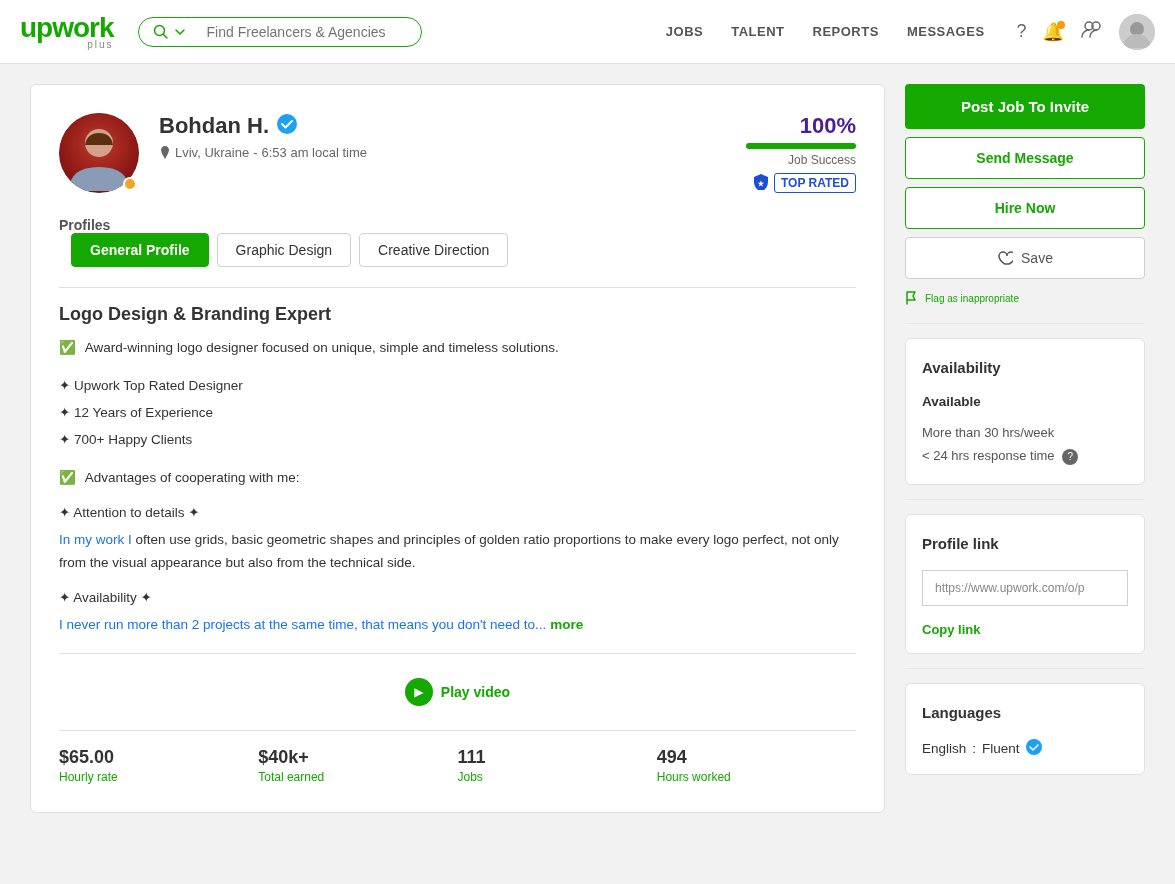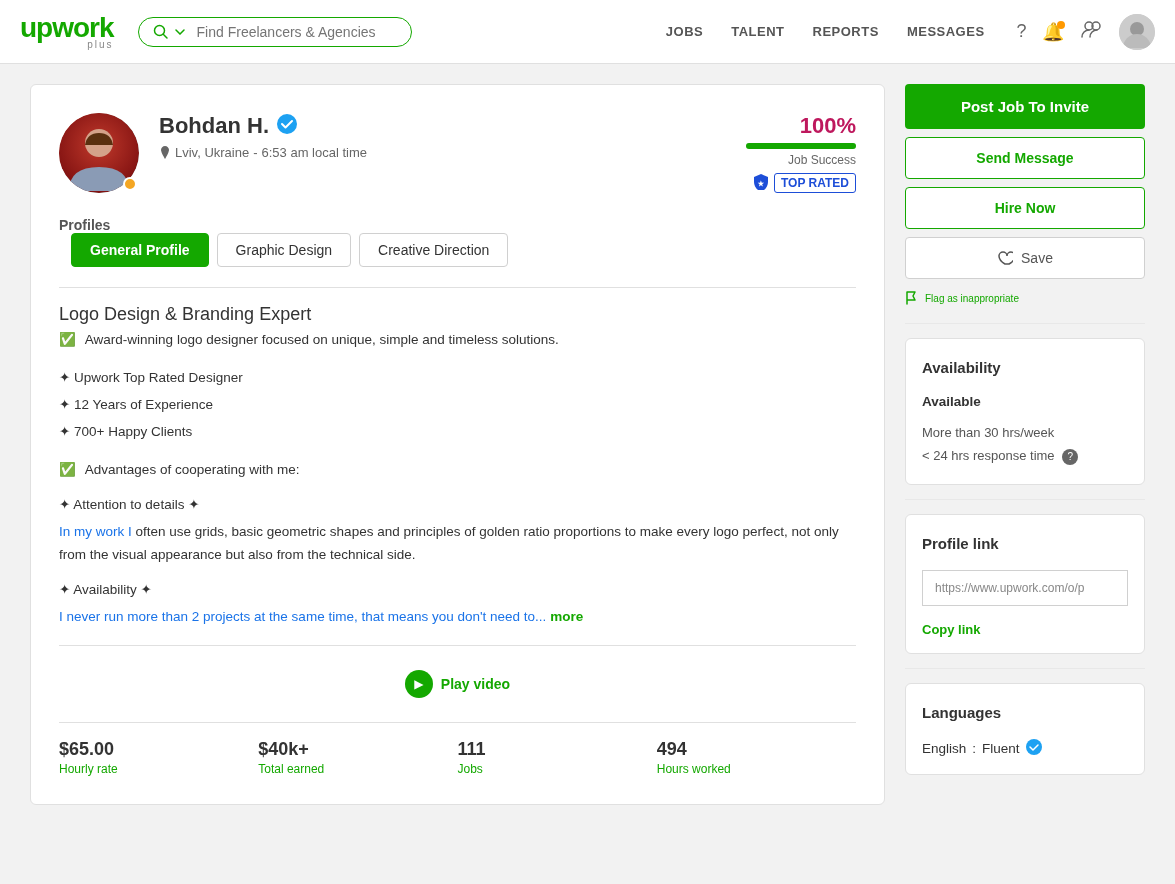--- a/index.html
+++ b/index.html
@@ -3,21 +3,21 @@
   <meta charset="utf-8">
   <style>
     * { box-sizing: border-box; margin: 0; padding: 0; }
     body { font-family: -apple-system, BlinkMacSystemFont, 'Segoe UI', sans-serif; background: #f2f2f2; font-size: 14px; color: #333; }
 
     
     .header { background: #fff; border-bottom: 1px solid #e0e0e0; height: 64px; display: flex; align-items: center; padding: 0 20px; gap: 24px; position: sticky; top: 0; z-index: 100; }
     .logo-wrap { display: flex; flex-direction: column; align-items: flex-start; line-height: 1; }
     .logo-text { font-size: 28px; font-weight: 700; color: #14a800; letter-spacing: -1px; }
     .logo-plus { font-size: 10px; color: #888; letter-spacing: 2px; margin-top: -2px; margin-left: auto; }
-    .search-bar { display: flex; align-items: center; border: 1.5px solid #14a800; border-radius: 24px; padding: 6px 14px; gap: 12px; flex: 0 0 260px; }
+    .search-bar { display: flex; align-items: center; border: 1.5px solid #14a800; border-radius: 24px; padding: 6px 14px; gap: 22px; flex: 0 0 260px; }
     .search-bar input { border: none; outline: none; font-size: 14px; color: #888; width: 200px; }
     .search-icon-wrap { display: flex; align-items: center; gap: 4px; color: #14a800; }
     .nav-links { display: flex; gap: 28px; margin-left: auto; align-items: center; }
     .nav-link { font-size: 13px; font-weight: 600; color: #555; text-decoration: none; letter-spacing: 0.5px; cursor: pointer; }
     .header-icons { display: flex; align-items: center; gap: 16px; margin-left: 8px; }
     .icon-btn { background: none; border: none; cursor: pointer; font-size: 18px; color: #666; position: relative; }
     .notif-dot { width: 8px; height: 8px; background: #f90; border-radius: 50%; position: absolute; top: 0; right: 0; }
     .avatar-circle { width: 36px; height: 36px; border-radius: 50%; background: #ccc; display: flex; align-items: center; justify-content: center; overflow: hidden; cursor: pointer; }
 
     
@@ -29,37 +29,37 @@
     .profile-header { display: flex; align-items: flex-start; gap: 20px; margin-bottom: 24px; }
     .avatar-wrap { position: relative; flex-shrink: 0; }
     .avatar-img { width: 80px; height: 80px; border-radius: 50%; background: linear-gradient(135deg, #c0392b 0%, #888 60%, #aaa 100%); overflow: hidden; display: flex; align-items: center; justify-content: center; }
     .avatar-img svg { width: 80px; height: 80px; }
     .online-dot { width: 14px; height: 14px; background: #f4a623; border-radius: 50%; position: absolute; bottom: 2px; right: 2px; border: 2px solid #fff; }
     .profile-info { flex: 1; }
     .profile-name { font-size: 22px; font-weight: 700; display: flex; align-items: center; gap: 8px; margin-bottom: 6px; }
     .verified-icon { color: #1da1f2; font-size: 18px; }
     .profile-location { color: #666; font-size: 13px; display: flex; align-items: center; gap: 4px; }
     .profile-stats { margin-left: auto; text-align: right; }
-    .job-success-pct { font-size: 22px; font-weight: 700; color: #be185d; }
+    .job-success-pct { font-size: 22px; font-weight: 700; color: #4c1d95; }
     .job-success-bar { width: 110px; height: 6px; background: #e0e0e0; border-radius: 3px; margin: 4px 0; margin-left: auto; }
     .job-success-fill { height: 100%; background: #14a800; border-radius: 3px; }
     .job-success-label { font-size: 12px; color: #666; }
     .top-rated-badge { display: flex; align-items: center; gap: 6px; margin-top: 6px; justify-content: flex-end; }
     .top-rated-shield { color: #1d4ed8; font-size: 14px; }
     .top-rated-text { font-size: 12px; font-weight: 700; color: #1d4ed8; border: 1px solid #1d4ed8; padding: 2px 6px; border-radius: 3px; }
 
     
     .profiles-section { margin-bottom: 20px; }
     .profiles-title { font-size: 14px; font-weight: 600; color: #555; margin-bottom: 0; }
     .profile-tabs { display: flex; gap: 8px; flex-wrap: wrap; margin-left: 12px; }
     .profile-tab { padding: 8px 18px; border-radius: 4px; border: 1px solid #d0d0d0; font-size: 14px; cursor: pointer; background: #fff; color: #333; }
     .profile-tab.active { background: #14a800; color: #fff; border-color: #14a800; font-weight: 600; }
 
     
-    .bio-title { font-size: 18px; font-weight: 400; margin-bottom: 4px; }
+    .bio-title { font-size: 18px; font-weight: 700; margin-bottom: 12px; }
     .bio-text { font-size: 13.5px; line-height: 1.7; color: #333; margin-bottom: 12px; }
     .bio-list { list-style: none; font-size: 13.5px; line-height: 2; color: #333; margin-bottom: 14px; }
     .bio-list li::before { content: '✦ '; color: #333; }
     .bio-link { color: #1a73e8; text-decoration: none; }
     .more-link { color: #14a800; font-weight: 600; text-decoration: none; cursor: pointer; }
     .divider { border: none; border-top: 1px solid #e0e0e0; margin: 16px 0; }
 
     
     .play-video-wrap { display: flex; align-items: center; justify-content: center; gap: 8px; cursor: pointer; padding: 8px 0; }
     .play-icon { width: 28px; height: 28px; border-radius: 50%; background: #14a800; display: flex; align-items: center; justify-content: center; color: #fff; font-size: 12px; }

